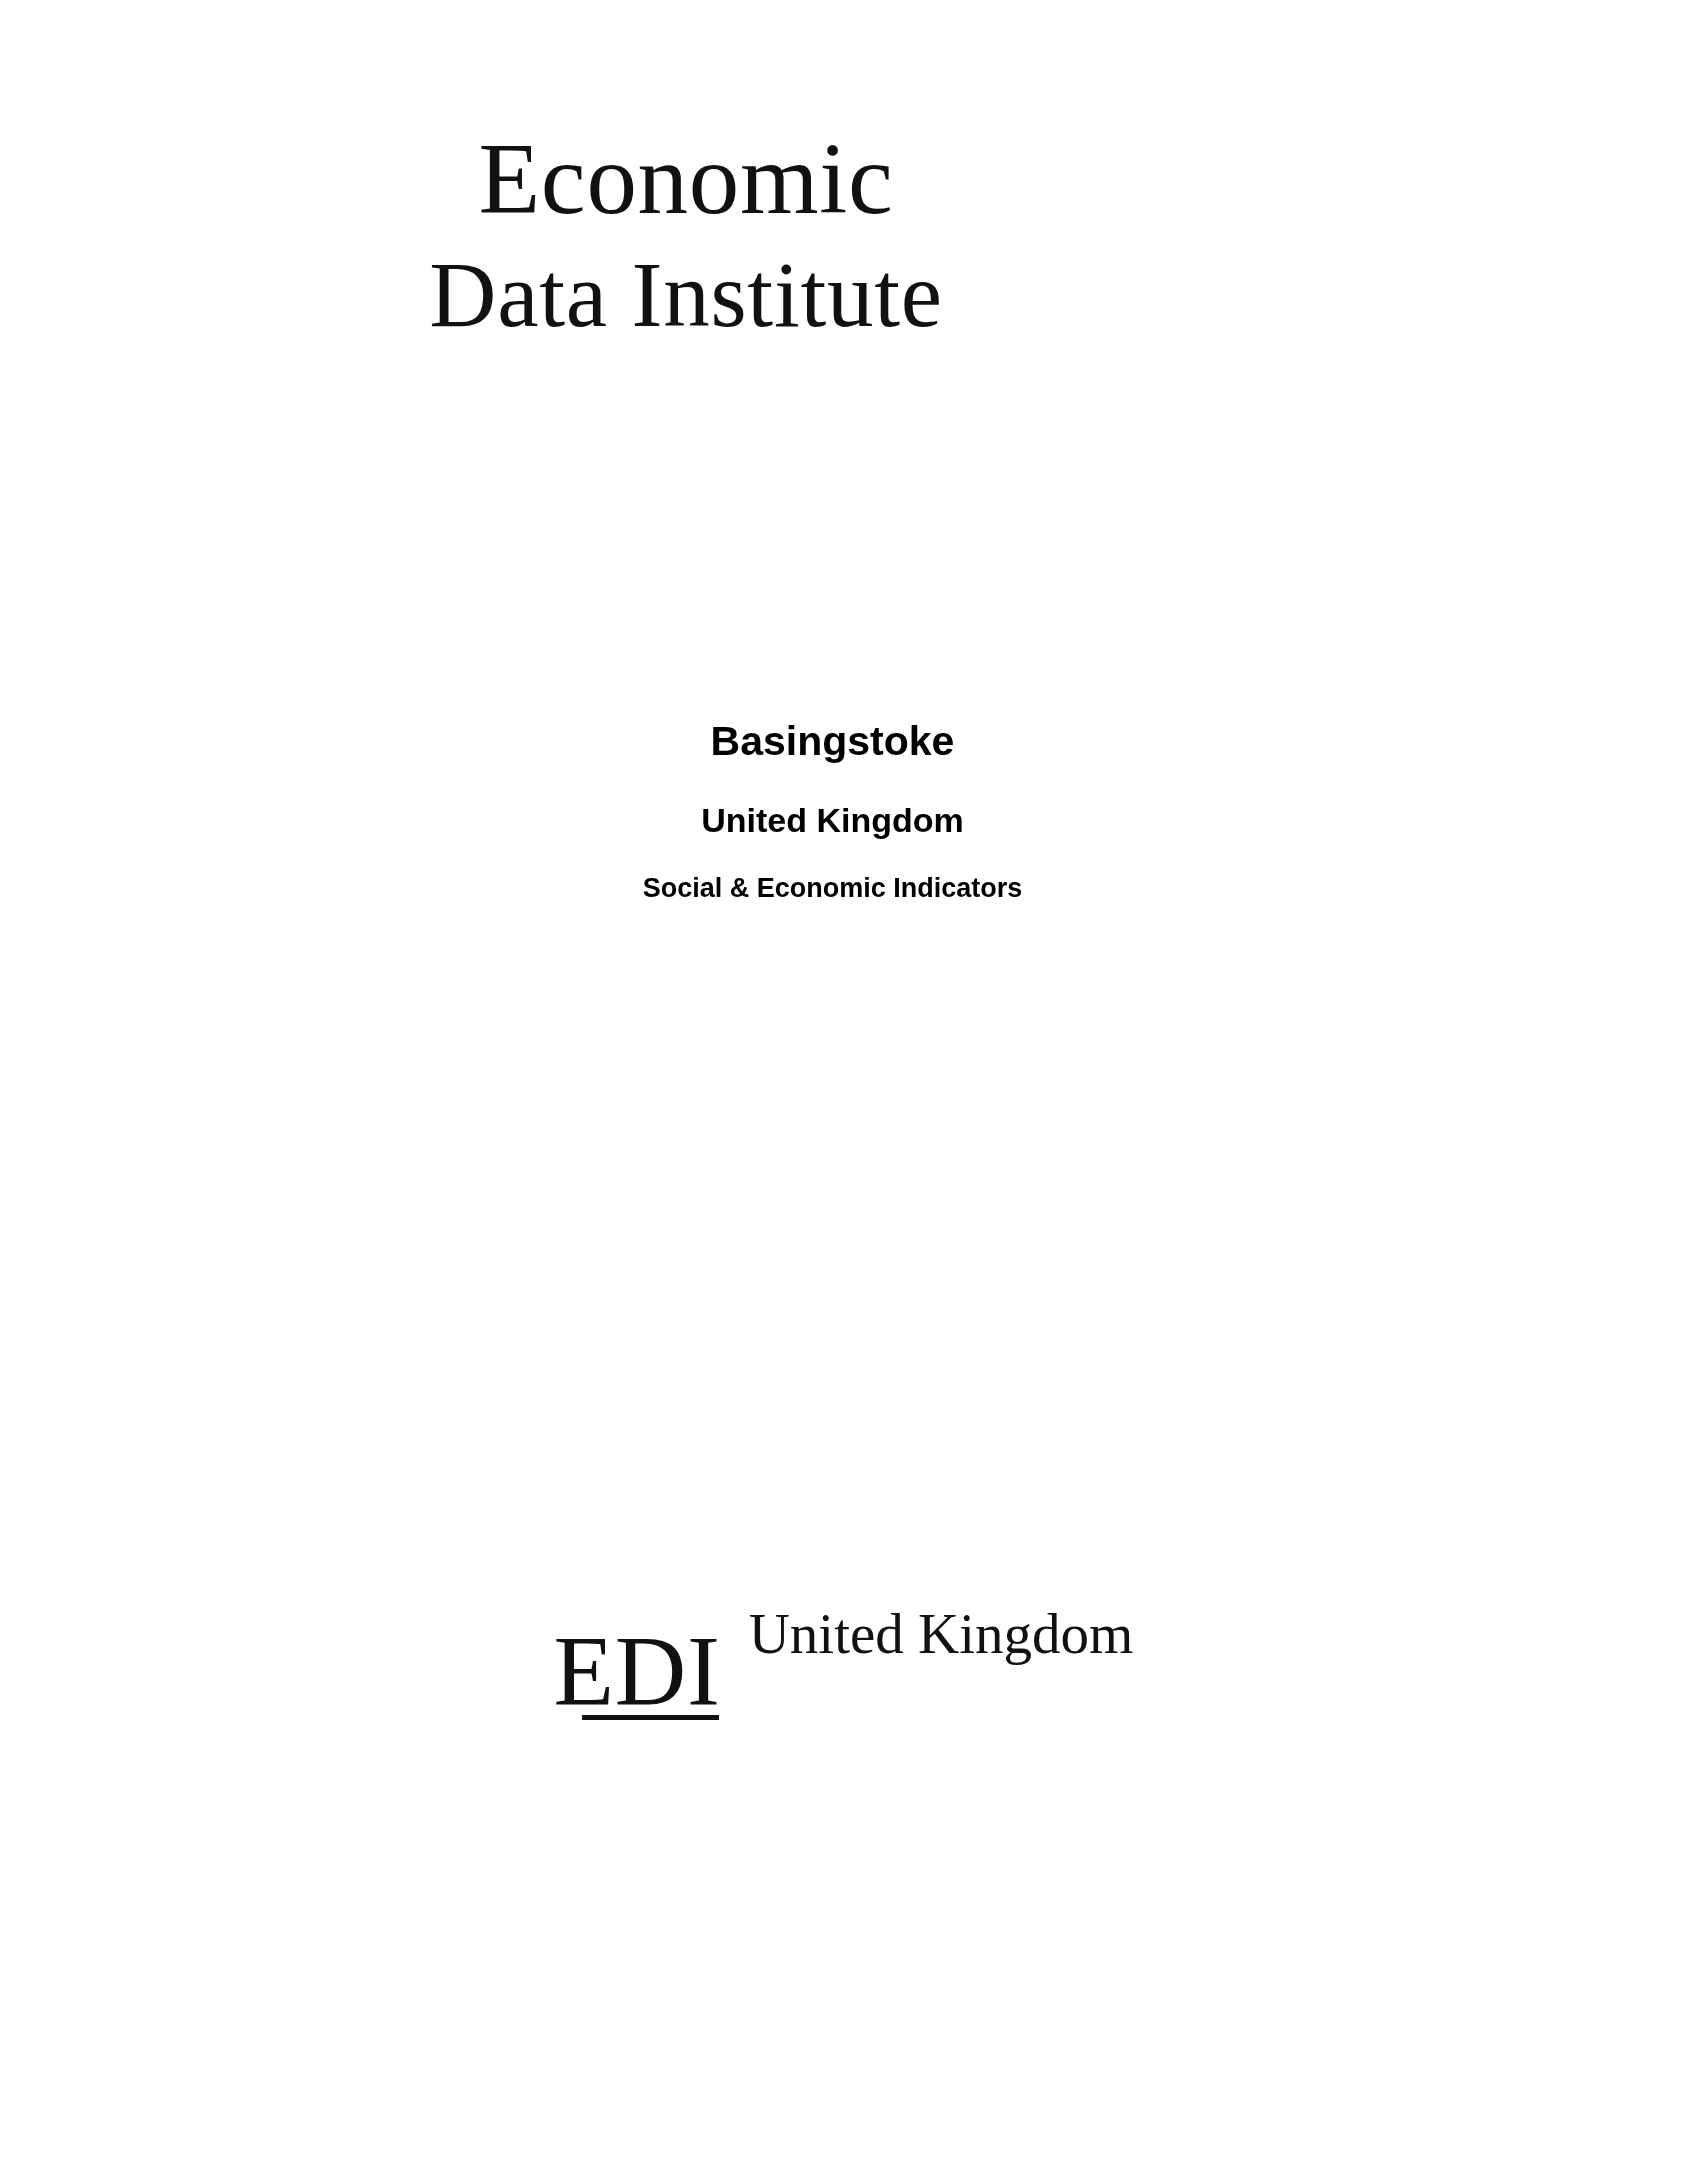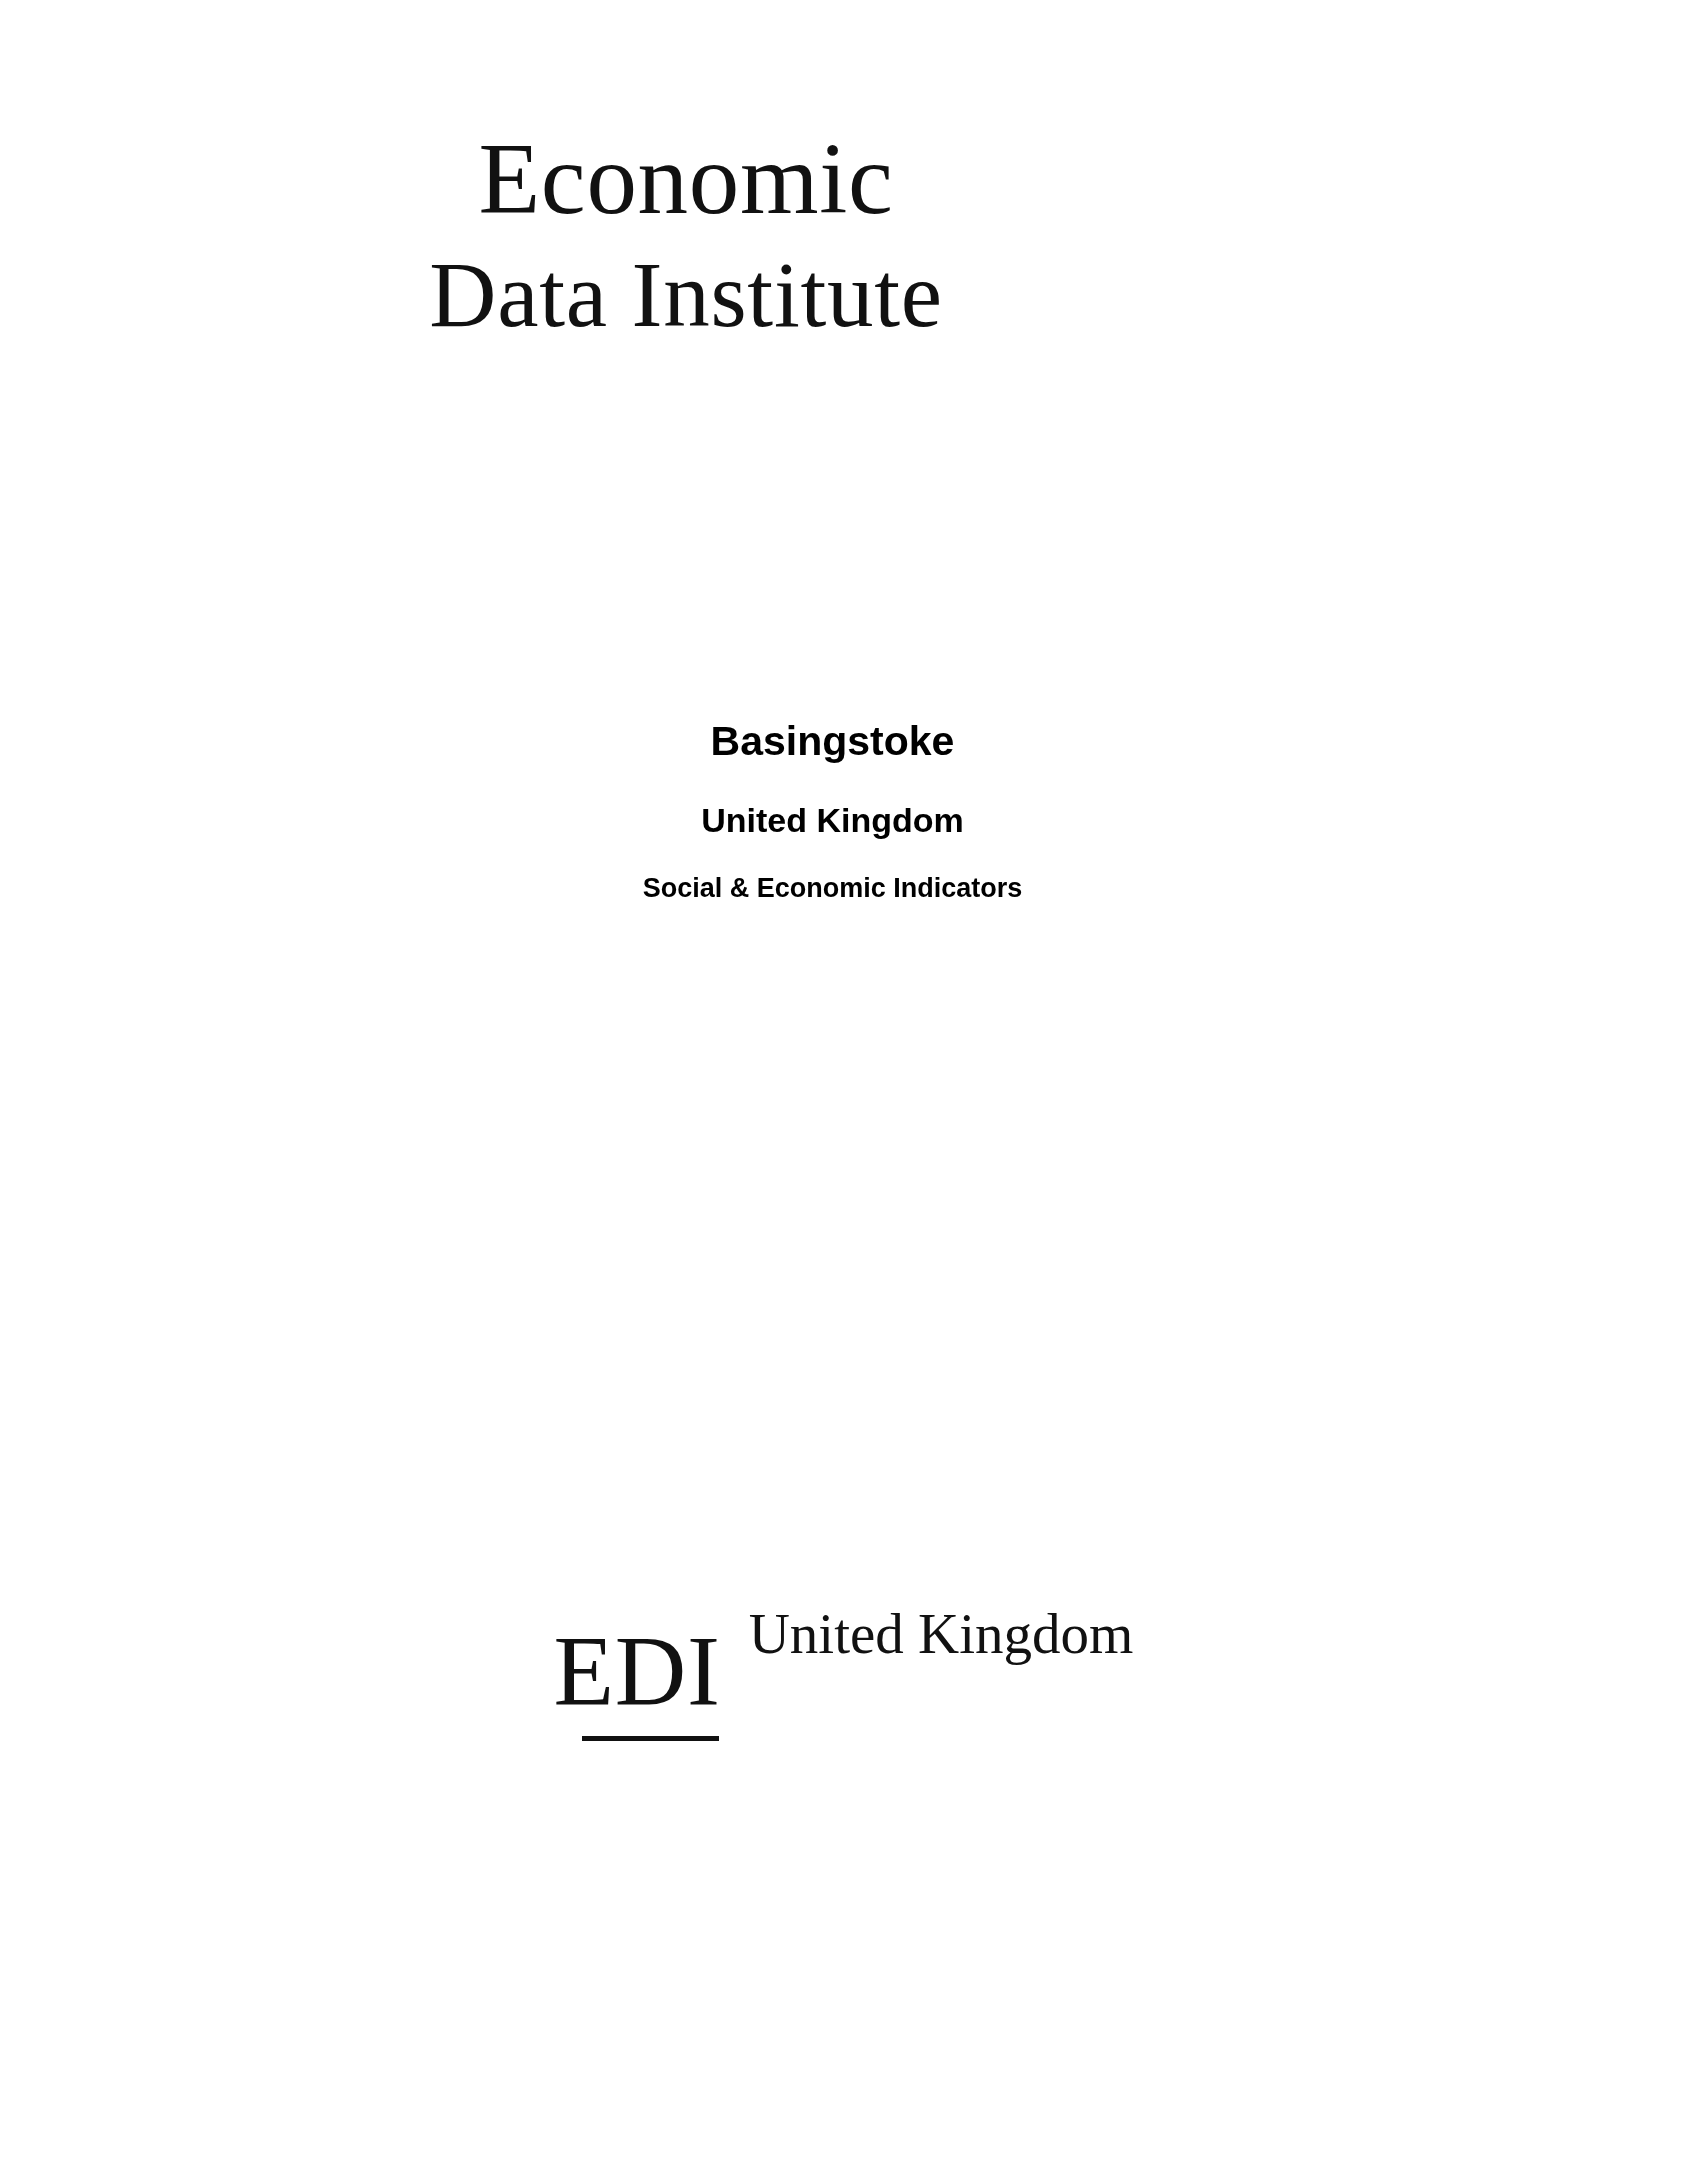--- a/index.html
+++ b/index.html
@@ -89,21 +89,21 @@
     justify-content: center;
     align-items: flex-start;
     font-family: "Liberation Serif", serif;
     color: #111111;
   }
   .edi {
     font-size: 99px;
     line-height: 1;
     letter-spacing: 0.7px;
     position: relative;
-    padding-bottom: 21px;
+    padding-bottom: 0;
     margin-right: 28px;
     margin-top: 20px;
   }
   .edi .underline-bar {
     position: absolute;
     left: 28px;
     right: 1.3px;
     bottom: 0px;
     height: 4.6px;
     background: #111111;

